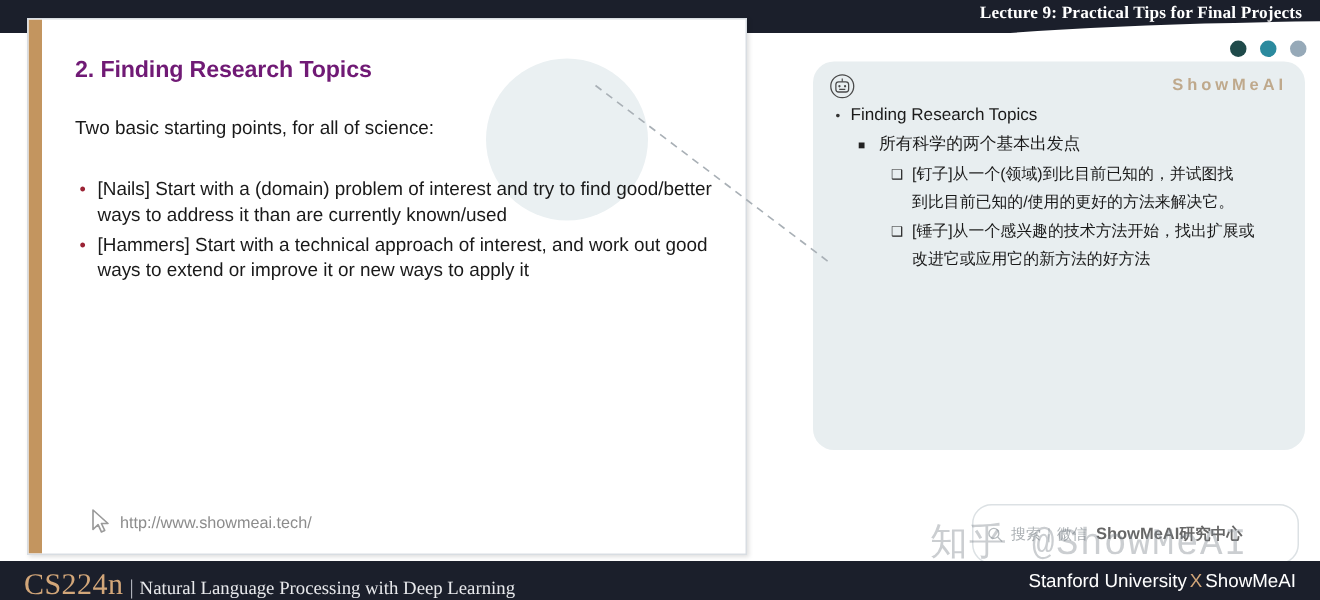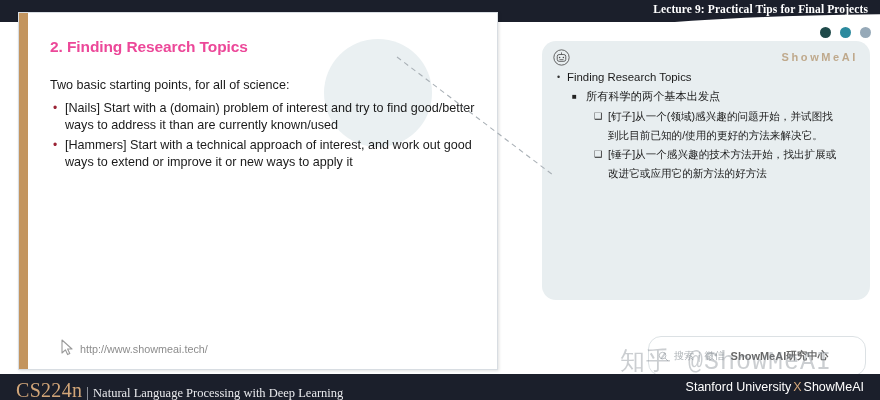--- a/index.html
+++ b/index.html
@@ -75,21 +75,21 @@
     background: #c3955f;
   }
   .slide-inner {
     position: absolute;
     left: 9px; top: 0; right: 0; bottom: 0;
   }
 
   .slide-title {
     position: absolute;
     left: 22px; top: 25px;
-    color: #ec4899;
+    color: #701a75;
     font-size: 15.5px;
     font-weight: bold;
     letter-spacing: -0.1px;
     white-space: nowrap;
   }
 
   .circle-highlight {
     position: absolute;
     left: 296px; top: 26px;
     width: 108px; height: 108px;
@@ -100,21 +100,21 @@
 
   .slide-body {
     position: absolute;
     left: 22px; top: 64px;
     width: 430px;
     z-index: 2;
     color: #1a1a1a;
     font-size: 12.6px;
     line-height: 17.5px;
   }
-  .lead { margin-bottom: 5px; }
+  .lead { margin-bottom: 23px; }
 
   .bullet-row {
     display: flex;
     margin-bottom: 2px;
   }
   .bullet-dot {
     flex: 0 0 auto;
     color: #9b2335;
     font-size: 12px;
     line-height: 17.5px;
@@ -332,21 +332,21 @@
       </div>
 
       <div class="n2">
         <span class="mk">■</span>
         <span>所有科学的两个基本出发点</span>
       </div>
 
       <div class="n3">
         <span class="mk">❑</span>
         <span class="tx">
-          <span>[钉子]从一个(领域)感兴趣的问题开始，并试图找</span><br>
+          <span>[钉子]从一个(领域)到比目前已知的，并试图找</span><br>
           <span>到比目前已知的/使用的更好的方法来解决它。</span>
         </span>
       </div>
 
       <div class="n3">
         <span class="mk">❑</span>
         <span class="tx">
           <span>[锤子]从一个感兴趣的技术方法开始，找出扩展或</span><br>
           <span>改进它或应用它的新方法的好方法</span>
         </span>

